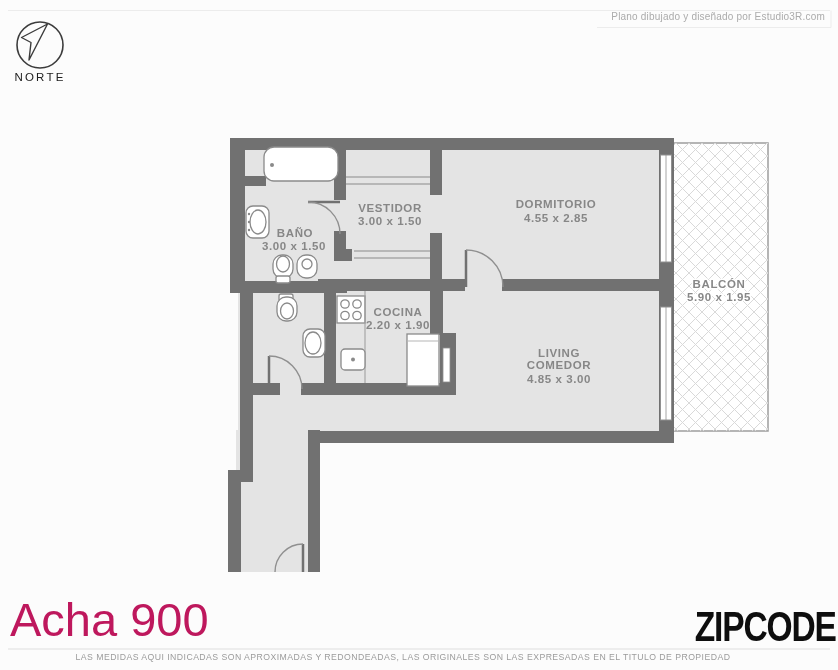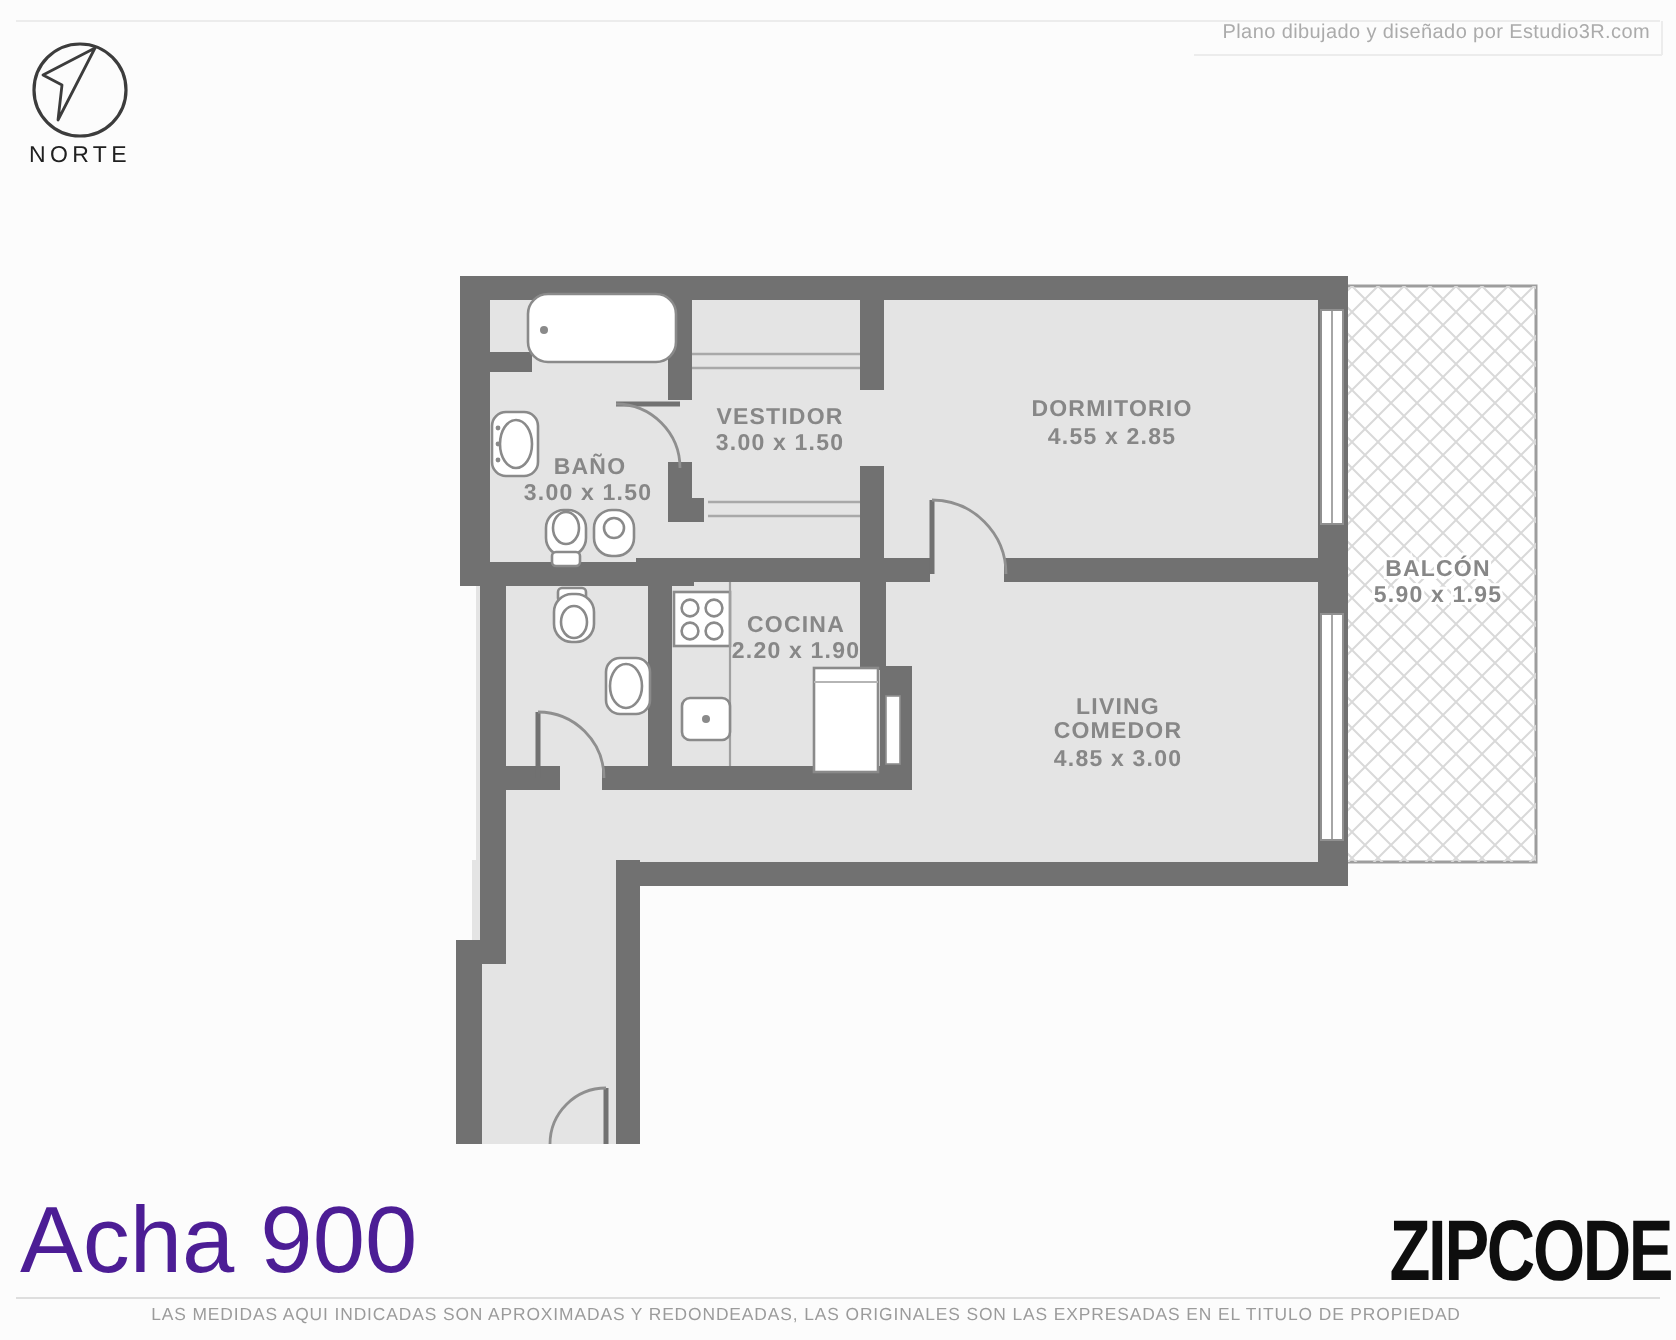--- a/index.html
+++ b/index.html
@@ -9,21 +9,21 @@
   }
   svg{position:absolute;left:0;top:0;}
   svg text{font-family:"Liberation Sans",sans-serif;}
   .room-label{font-size:11.5px;font-weight:700;fill:#878787;letter-spacing:.6px;text-anchor:middle;}
   .halo{paint-order:stroke;stroke:#ffffff;stroke-width:3px;}
   .norte-label{font-size:11.5px;fill:#202020;letter-spacing:2.2px;text-anchor:middle;font-weight:400;}
   .credit{
     position:absolute;top:11px;right:13px;font-size:10px;color:#ababab;letter-spacing:.2px;
   }
   .title{
-    position:absolute;left:10px;top:595px;font-size:47px;color:#4c1d95;line-height:1.05;
+    position:absolute;left:10px;top:595px;font-size:47px;color:#be185d;line-height:1.05;
   }
   .brand{
     position:absolute;right:2px;top:602px;font-size:43px;font-weight:800;color:#0e0e0e;
     letter-spacing:-1.5px;transform:scaleX(.78);transform-origin:100% 50%;
   }
   .disclaimer{
     position:absolute;left:0;top:652px;width:806px;text-align:center;
     font-size:8.7px;color:#9b9b9b;letter-spacing:.45px;white-space:nowrap;
   }
 </style>

